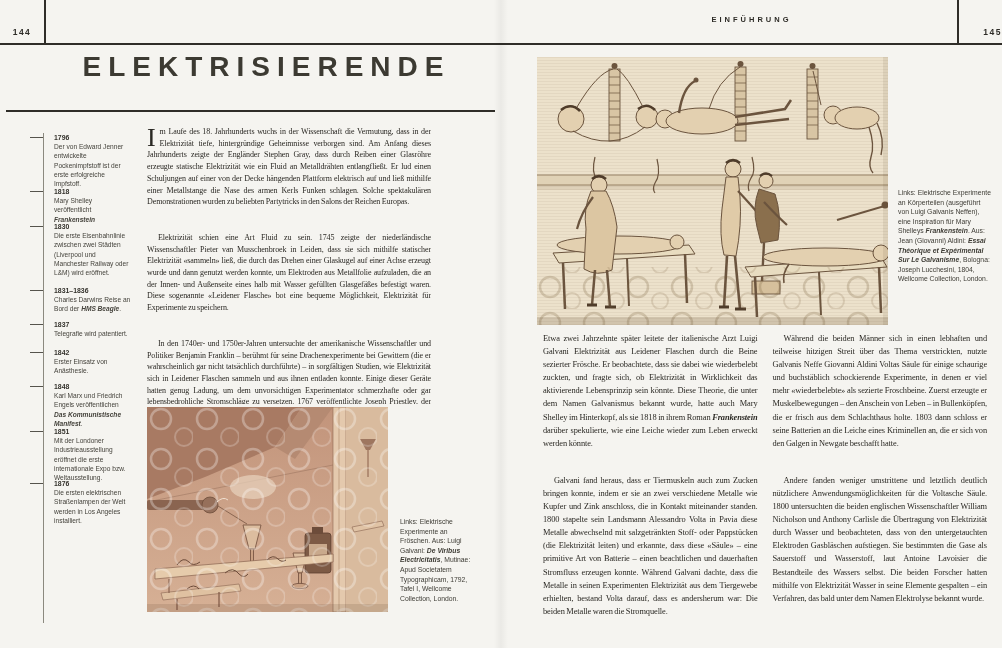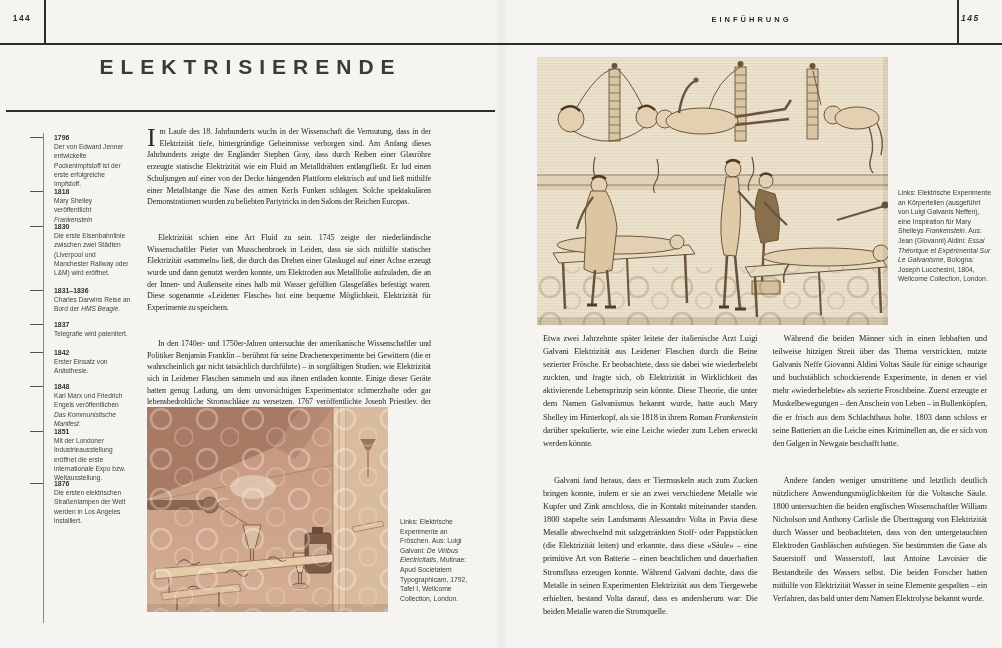--- a/index.html
+++ b/index.html
@@ -9,32 +9,32 @@
     font-family:"Liberation Sans",sans-serif;
     color:#2e2c27;
   }
   .page{position:absolute;top:0;height:648px;width:501px;}
   .page.left{left:0;}
   .page.right{left:501px;}
   .fold{position:absolute;top:0;left:494px;width:14px;height:648px;
     background:linear-gradient(to right,rgba(0,0,0,0),rgba(0,0,0,.045),rgba(0,0,0,0));}
 
   
-  .pagenum{position:absolute;top:13px;font-size:8.5px;font-weight:bold;letter-spacing:1.5px;color:#2e2c27;}
+  .pagenum{position:absolute;top:27px;font-size:8.5px;font-weight:bold;letter-spacing:1.5px;color:#2e2c27;}
   .pn-l{left:0;width:44px;text-align:center;}
-  .pn-r{right:0;width:41px;text-align:left;font-style:italic;}
+  .pn-r{right:0;width:41px;text-align:right;}
   .pn-div{position:absolute;top:0;width:1.5px;height:43px;background:#2f2d28;}
   .pn-div.l{left:44px;} .pn-div.r{left:456px;}
   .hrule{position:absolute;left:0;top:43px;width:501px;height:1.5px;background:#2f2d28;}
   .chapter{position:absolute;top:15px;left:50%;transform:translateX(-50%);
     font-size:7.5px;font-weight:bold;letter-spacing:3px;color:#2e2c27;}
 
   
   .title{position:absolute;left:0;top:55px;width:501px;margin:0;text-align:center;
-    font-size:21px;font-weight:bold;letter-spacing:7px;line-height:24px;color:#3c3a32;}
+    font-size:28px;font-weight:bold;letter-spacing:7px;line-height:24px;color:#3c3a32;padding-left:16px;}
   .title span{display:block;}
   .title-rule{position:absolute;left:6px;top:110px;width:489px;height:2px;background:#2f2d28;}
 
   
   .tl-line{position:absolute;left:43px;top:133px;width:1px;height:490px;background:#8b897f;}
   .tick{position:absolute;left:30px;width:13px;height:1px;background:#55534c;}
   .tl-entry{position:absolute;left:54px;width:77px;}
   .tl-year{font-size:6.9px;font-weight:bold;color:#33312b;margin-bottom:1px;}
   .tl-text{font-size:6.6px;line-height:9.3px;color:#45433c;}
 
@@ -58,21 +58,21 @@
   .cap-l{left:400px;top:517px;width:72px;}
   .cap-r{left:397px;top:188px;width:95px;}
 
   
   .cols{position:absolute;left:42px;top:332px;width:444px;height:296px;overflow:hidden;
     column-count:2;column-gap:15px;column-fill:auto;
     font-family:"Liberation Serif",serif;font-size:8.4px;line-height:13.1px;
     letter-spacing:-0.1px;word-spacing:-0.4px;
     text-align:justify;color:#2a2823;hyphens:auto;}
   .cols p{margin:0;}
-  i{font-style:italic;}
+  i{font-style:italic;font-weight:bold;}
 </style>
 </head>
 <body>
 
 <section class="page left">
   <div class="pagenum pn-l">144</div>
   <div class="pn-div l"></div>
   <div class="hrule"></div>
 
   <h1 class="title">

